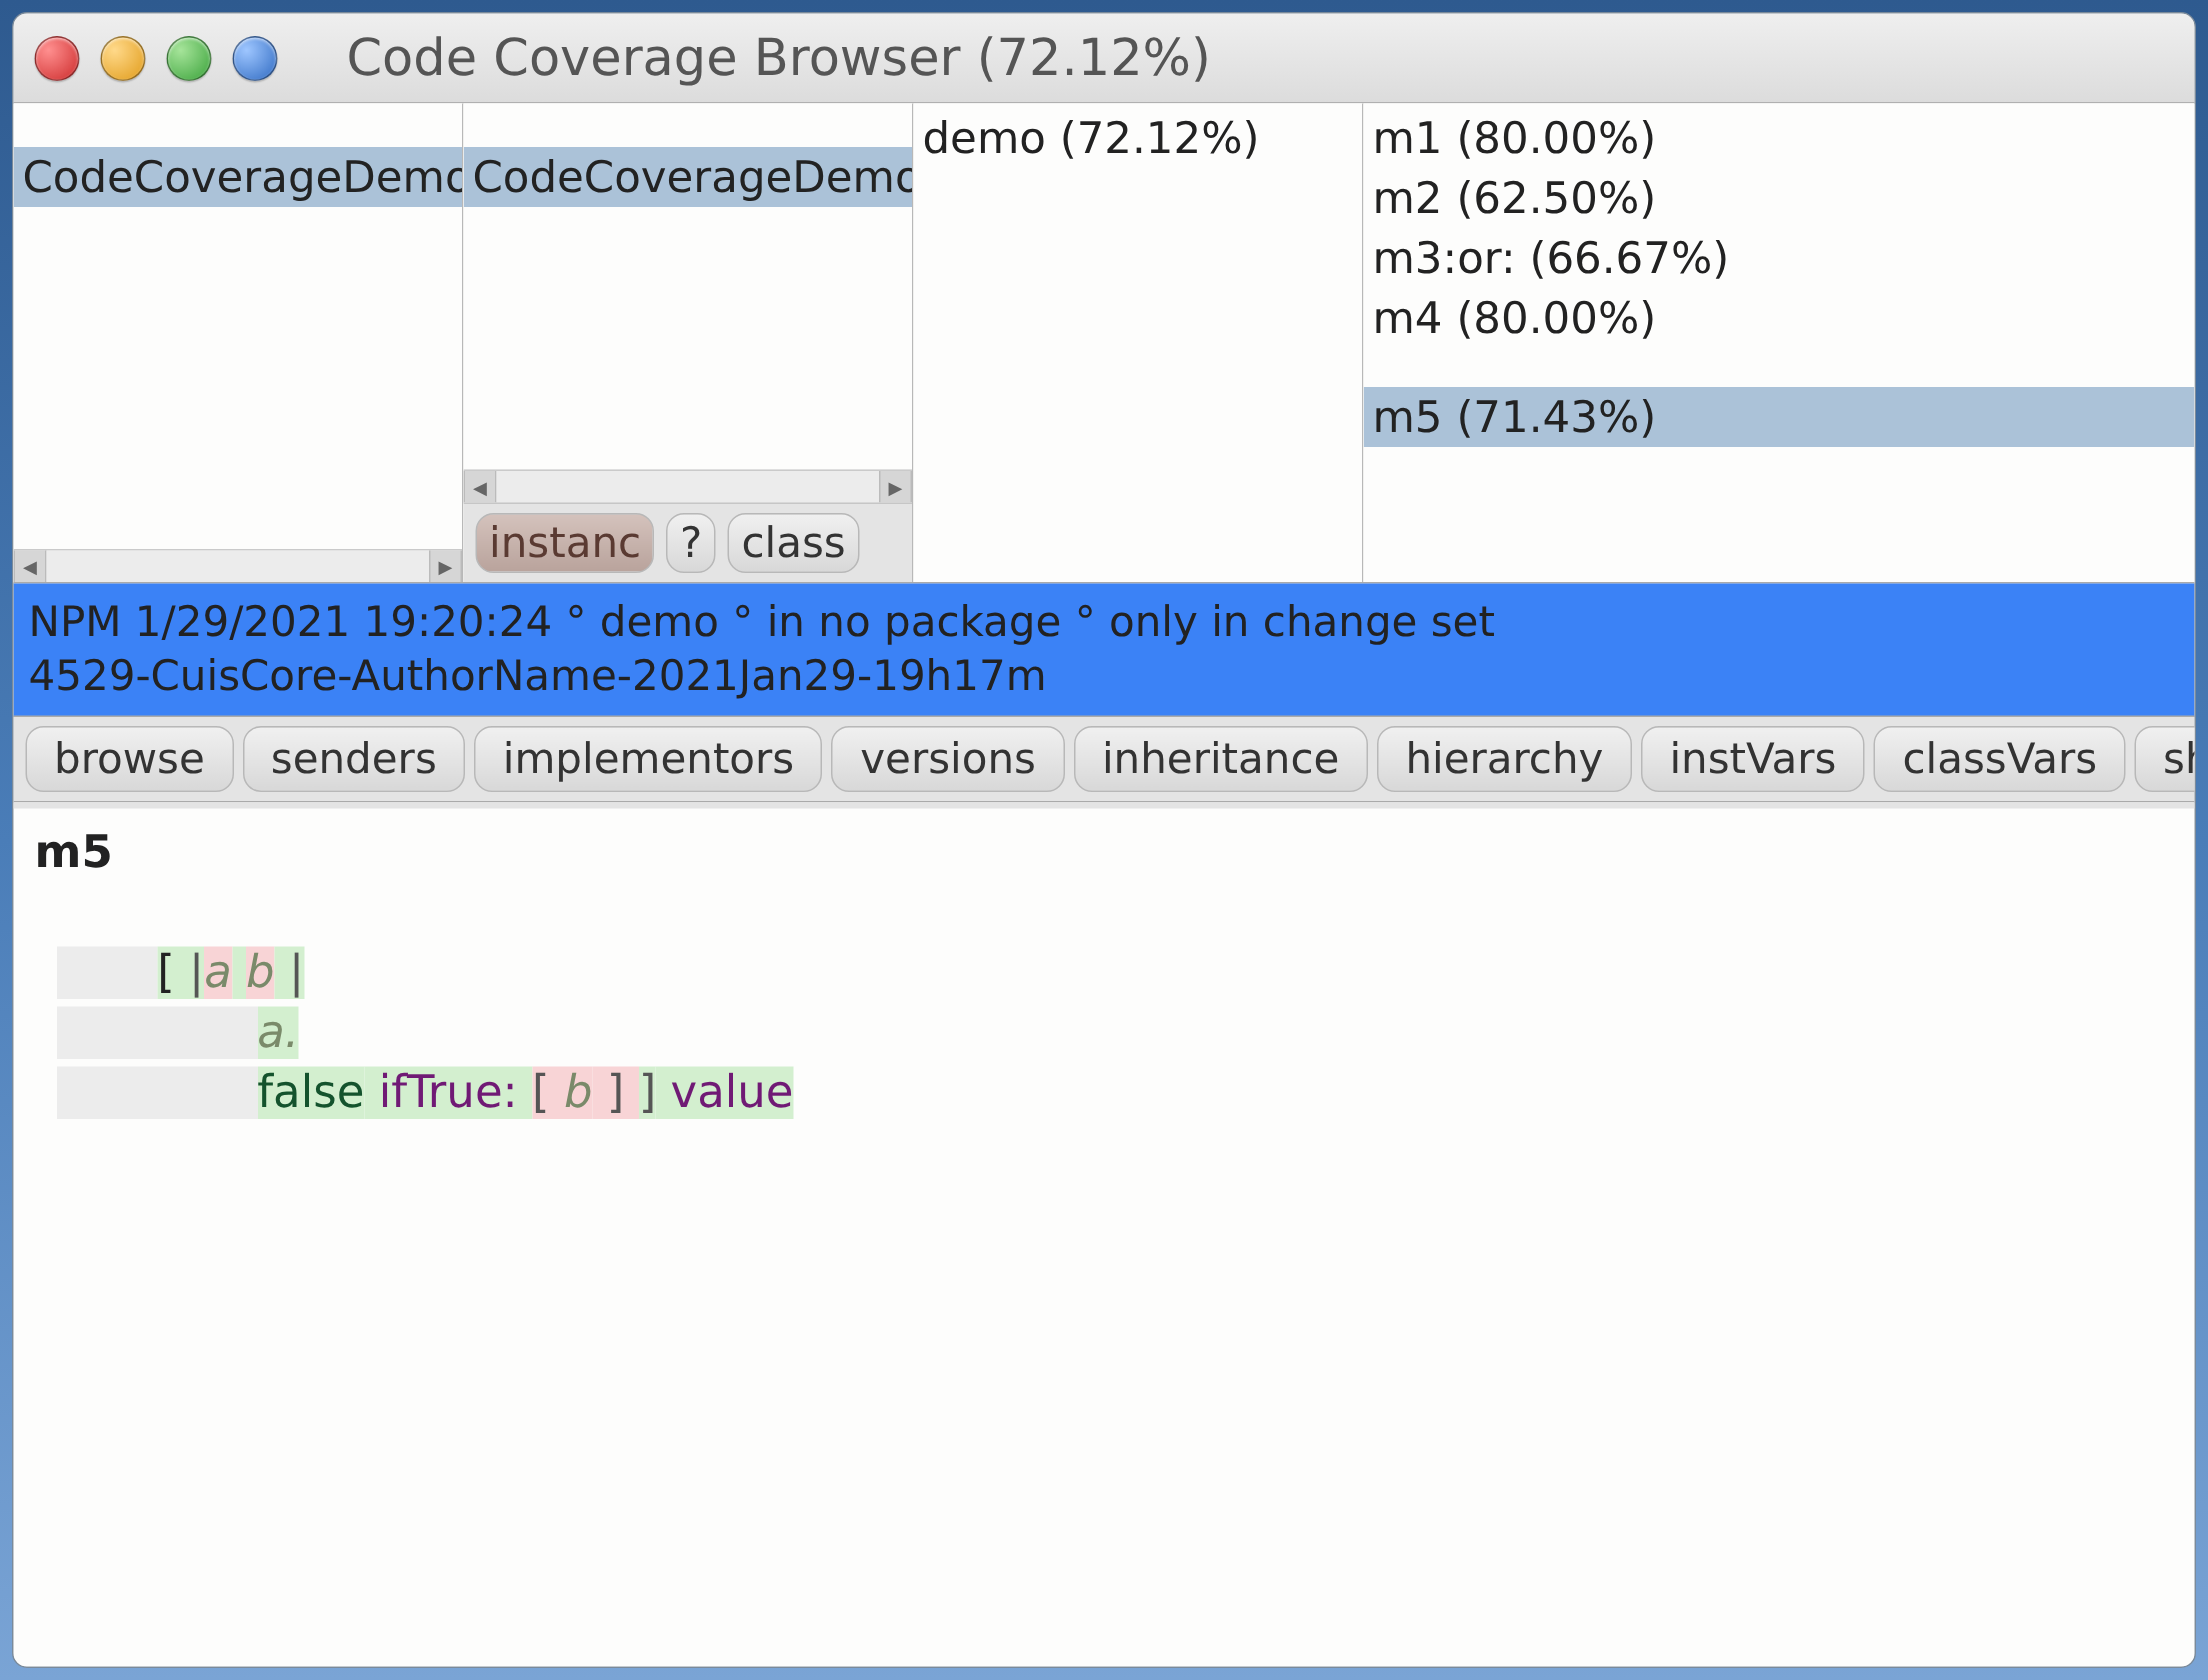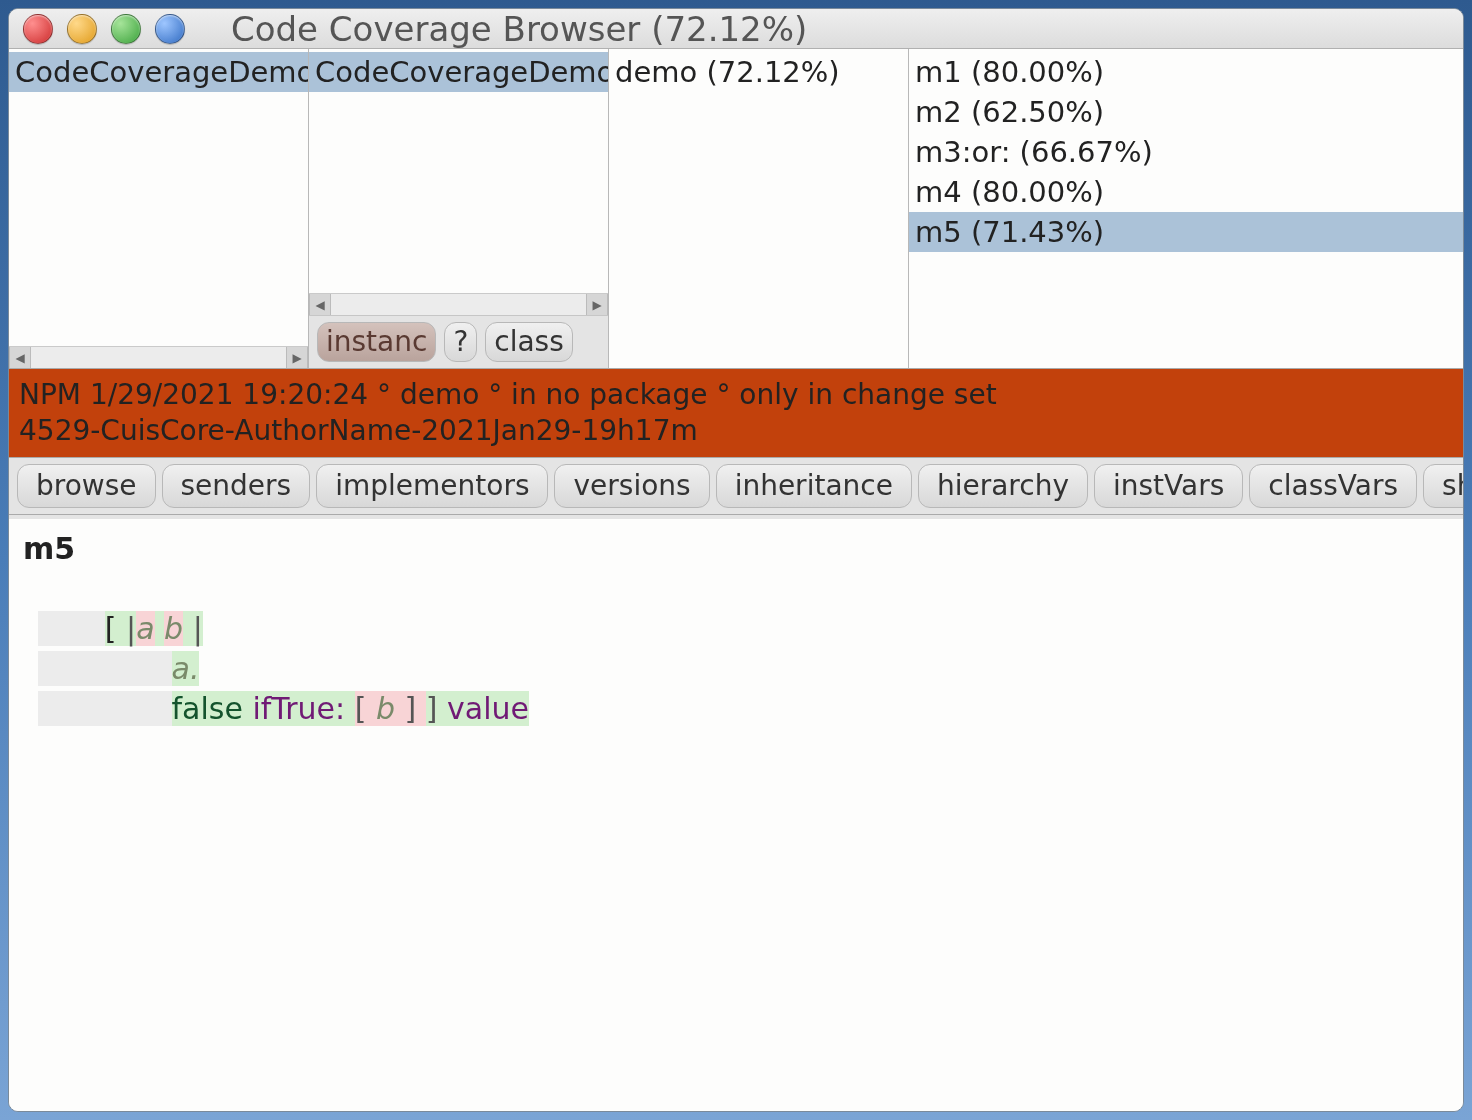--- a/index.html
+++ b/index.html
@@ -19,21 +19,21 @@
     height: 100%;
     display: flex;
     flex-direction: column;
     border-radius: 10px;
     overflow: hidden;
     border: 1px solid #7a8a9a;
     background: #e8e8e8;
     filter: blur(0.4px);
   }
   .titlebar {
-    height: 40px;
+    height: 60px;
     background: linear-gradient(180deg, #efefef 0%, #dcdcdc 100%);
     display: flex;
     align-items: center;
     gap: 14px;
     padding: 0 14px;
     border-bottom: 1px solid #b0b0b0;
   }
   .tb-btn {
     width: 30px; height: 30px;
     border-radius: 50%;
@@ -77,20 +77,21 @@
   .list-item {
     padding: 2px 6px;
     white-space: nowrap;
     overflow: hidden;
     font-size: 29px;
     color: #222;
     line-height: 36px;
   }
   .list-item.selected {
     background: #abc2d8;
+    margin-top: 26px;
   }
   .hscroll {
     height: 22px;
     background: #ececec;
     display: flex;
     border-top: 1px solid #cacaca;
   }
   .hscroll .cap {
     width: 22px;
     background: #d6d6d6;
@@ -116,21 +117,21 @@
     font-size: 28px;
     line-height: 34px;
     cursor: pointer;
   }
   .pill.active {
     background: linear-gradient(180deg,#d4c2bc,#b9a39c);
     color: #5a3a32;
   }
 
   .info-bar {
-    background: #c2410c;
+    background: #3b82f6;
     border-bottom: 1px solid #aaa;
     padding: 8px 10px;
     font-size: 28px;
     color: #222;
     line-height: 36px;
   }
 
   .button-bar {
     display: flex;
     gap: 6px;

